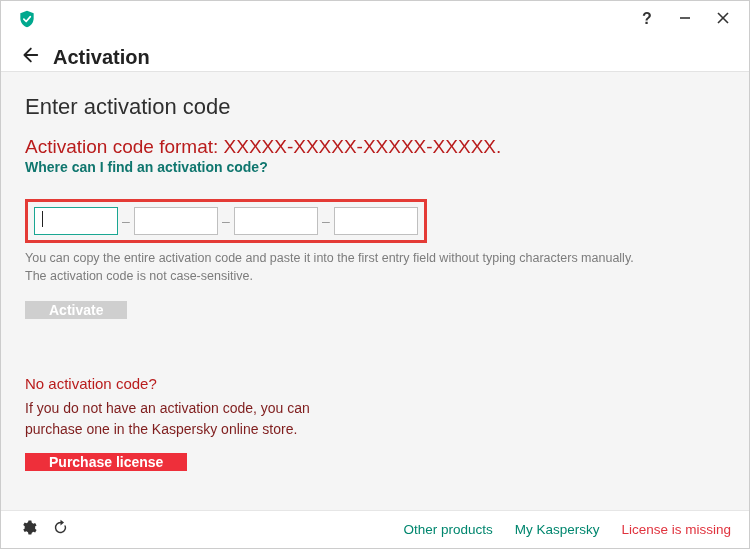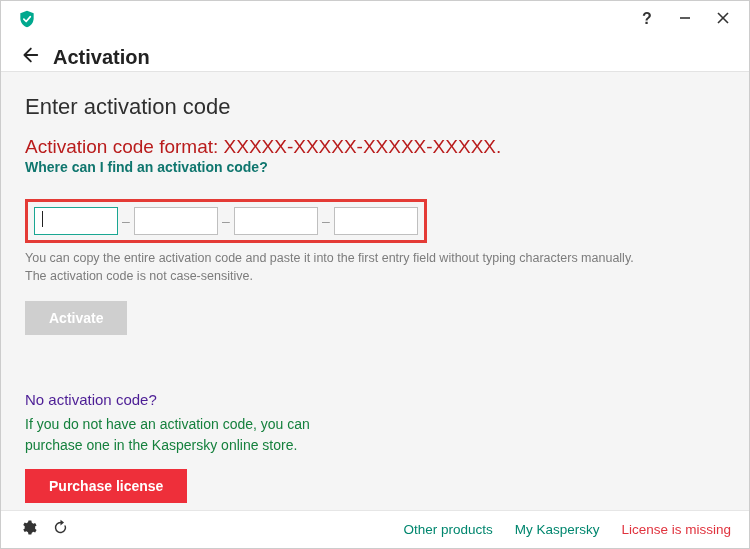--- a/index.html
+++ b/index.html
@@ -26,27 +26,27 @@
 
   .code-row { display: flex; align-items: center; gap: 0; }
   .code-highlight { border: 3px solid #e43b36; padding: 5px 6px; display: inline-flex; align-items: center; }
   .code-input { width: 84px; height: 28px; border: 1px solid #bfbfbf; background: #fff; padding: 2px 6px; font-size: 14px; }
   .code-input.active { border: 1px solid #1aa692; }
   .code-sep { width: 16px; text-align: center; color: #9c9c9c; font-size: 14px; }
   .caret { display:inline-block; width:1px; height:16px; background:#222; margin-left:1px; vertical-align:middle; }
 
   .hint { font-size: 12.5px; color: #7c7c7c; margin-top: 6px; line-height: 1.45; }
 
-  .btn { display: inline-flex; align-items: center; justify-content: center; height: 34px; padding: 0 24px; font-size: 14px; font-weight: 600; border: none; cursor: pointer; }
+  .btn { display: inline-flex; align-items: center; justify-content: center; height: 18px; padding: 0 24px; font-size: 14px; font-weight: 600; border: none; cursor: pointer; }
   .btn-activate { background: #cfcfcf; color: #fff; margin-top: 16px; }
   .btn-purchase { background: #ee2f3a; color: #fff; margin-top: 14px; }
 
   .no-code-block { margin-top: 56px; }
-  .no-code-title { font-size: 15px; color: #4c1d95; margin-bottom: 6px; }
-  .no-code-text { font-size: 14px; color: #15803d; line-height: 1.45; max-width: 340px; }
+  .no-code-title { font-size: 15px; color: #b91c1c; margin-bottom: 6px; }
+  .no-code-text { font-size: 14px; color: #7f1d1d; line-height: 1.45; max-width: 340px; }
 
   
   .footer { height: 38px; background: #fff; border-top: 1px solid #e6e6e6; display: flex; align-items: center; justify-content: space-between; padding: 0 18px; }
   .footer-left { display: flex; align-items: center; gap: 14px; }
   .footer-icon { width: 18px; height: 18px; display: flex; align-items: center; justify-content: center; color: #333; }
   .footer-right { display: flex; align-items: flex-start; gap: 22px; font-size: 13.5px; }
   .link-green { color: #00866e; cursor: pointer; }
   .link-red { color: #e0333e; cursor: pointer; }
 </style>
 </head>

